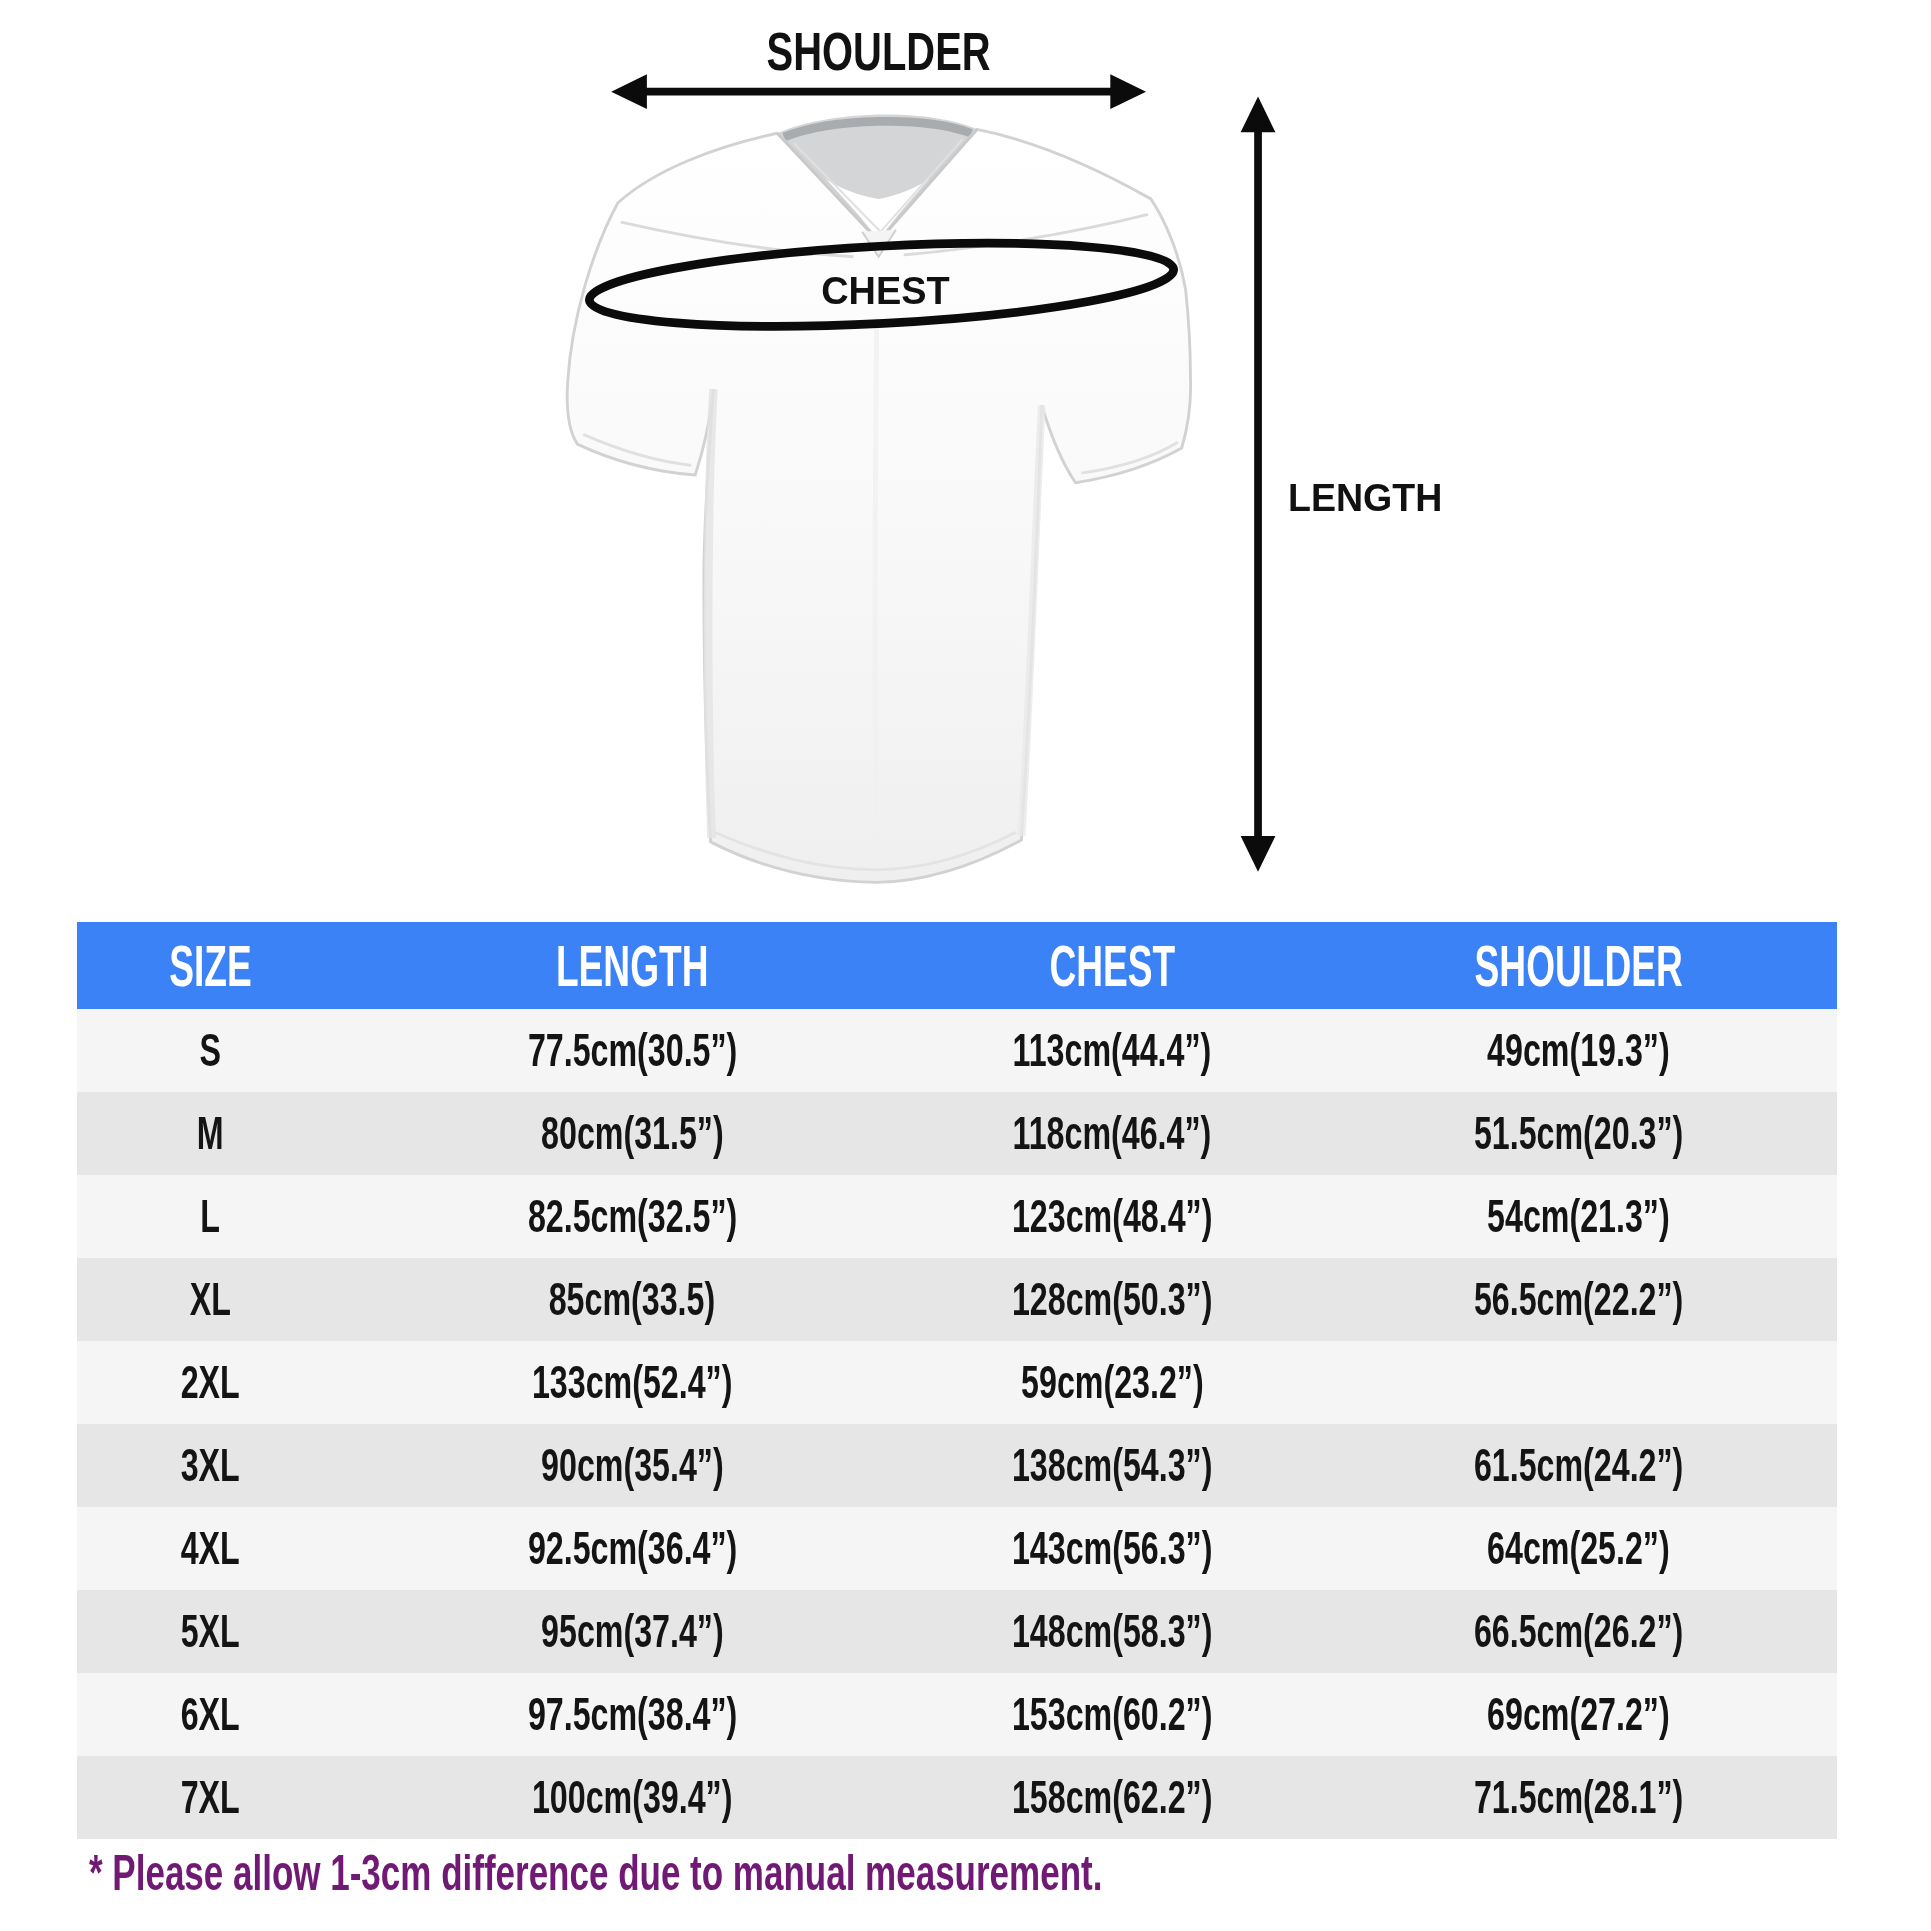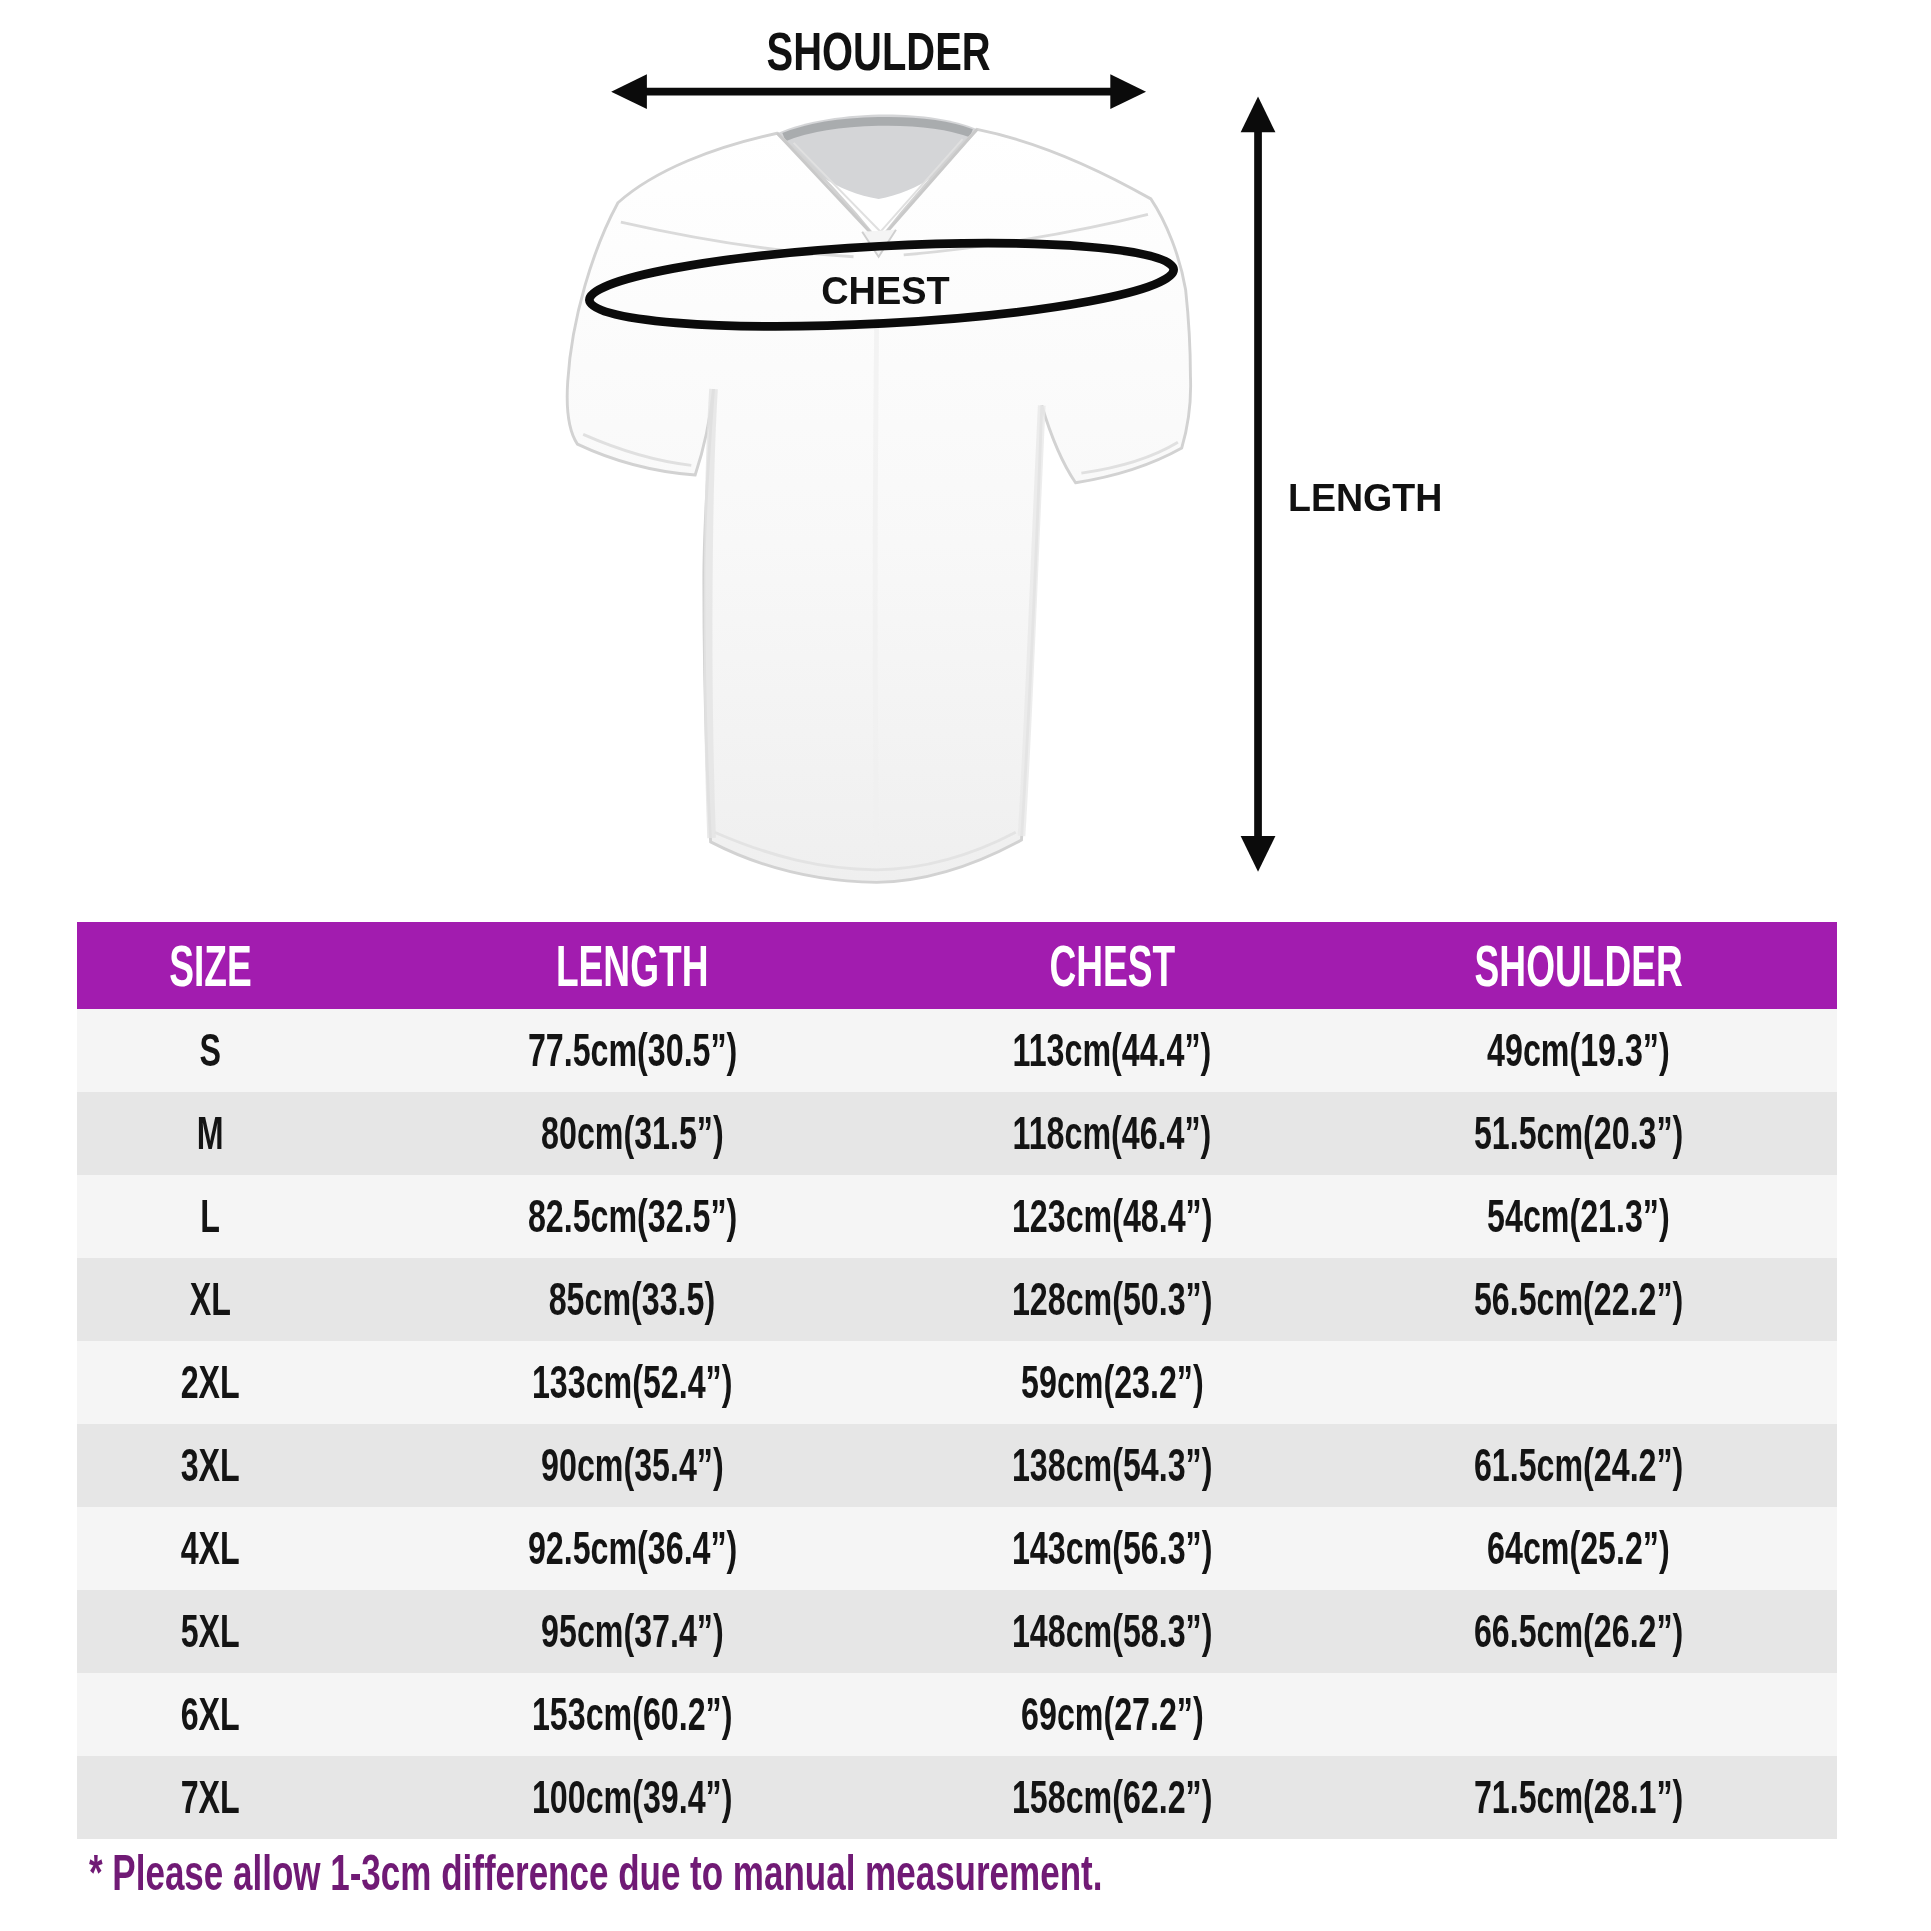--- a/index.html
+++ b/index.html
@@ -6,21 +6,21 @@
     font-family:"Liberation Sans",sans-serif;}
   .stage{position:relative;width:1837px;height:1931px;overflow:hidden;background:#fff;}
 
   
   .diagram{position:absolute;left:0;top:0;width:1931px;height:922px;}
   .svg-label{font-family:"Liberation Sans",sans-serif;font-weight:bold;fill:#111;}
 
   
   .size-table{position:absolute;left:77px;top:922px;width:1777px;}
   .thead{display:grid;grid-template-columns:15% 32.5% 21.5% 31%;height:87px;
-    background:#a21caf;align-items:center;}
+    background:#3b82f6;align-items:center;}
   .thead .tcell{color:#ffffff;font-size:58px;font-weight:bold;text-align:center;line-height:87px;}
   .tbody .trow{display:grid;grid-template-columns:15% 32.5% 21.5% 31%;height:83px;
     background:#f5f5f5;align-items:center;}
   .tbody .trow.alt{background:#e6e6e6;}
   .tbody .tcell{color:#141414;font-size:46px;font-weight:bold;text-align:center;line-height:83px;}
 
   .cndh{display:inline-block;transform:scaleX(0.64);transform-origin:50% 50%;white-space:nowrap;}
   .cnd{display:inline-block;transform:scaleX(0.70);transform-origin:50% 50%;white-space:nowrap;}
 
   
@@ -151,20 +151,21 @@
           <div class="tcell"><span class="cnd">64cm(25.2”)</span></div>
         </div>
         <div class="trow alt">
           <div class="tcell"><span class="cnd">5XL</span></div>
           <div class="tcell"><span class="cnd">95cm(37.4”)</span></div>
           <div class="tcell"><span class="cnd">148cm(58.3”)</span></div>
           <div class="tcell"><span class="cnd">66.5cm(26.2”)</span></div>
         </div>
         <div class="trow">
           <div class="tcell"><span class="cnd">6XL</span></div>
+          <div class="tcell"><span class="cnd">97.5cm(38.4”)</span></div>
           <div class="tcell"><span class="cnd">153cm(60.2”)</span></div>
           <div class="tcell"><span class="cnd">69cm(27.2”)</span></div>
         </div>
         <div class="trow alt">
           <div class="tcell"><span class="cnd">7XL</span></div>
           <div class="tcell"><span class="cnd">100cm(39.4”)</span></div>
           <div class="tcell"><span class="cnd">158cm(62.2”)</span></div>
           <div class="tcell"><span class="cnd">71.5cm(28.1”)</span></div>
         </div>
       </div>

